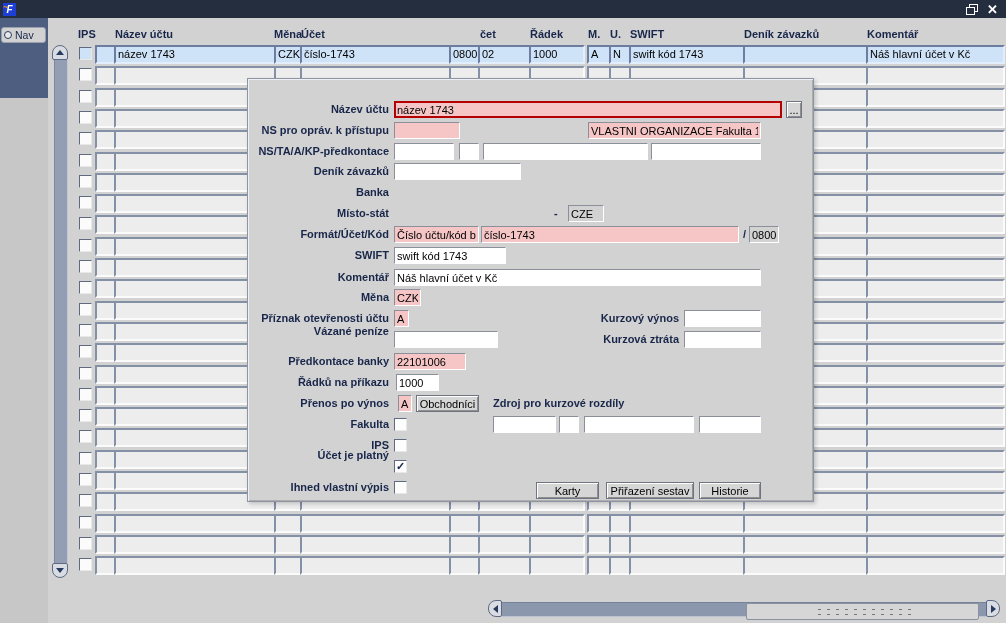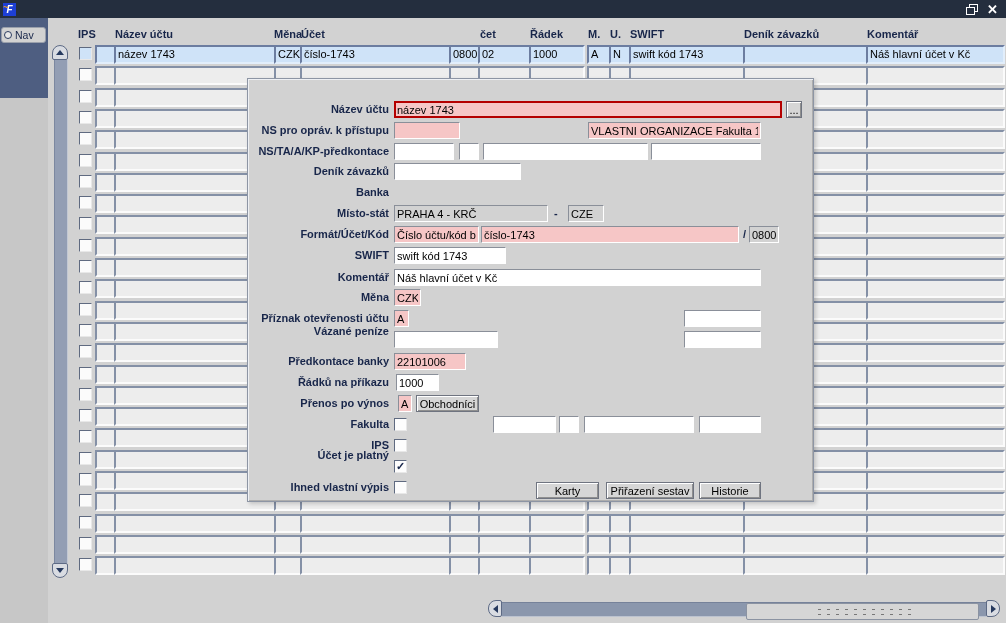--- a/index.html
+++ b/index.html
@@ -550,56 +550,58 @@
       <input class="dfield" style="top: 64px; left: 211px; width: 20px;" value="">
       <input class="dfield" style="top: 64px; left: 235px; width: 165px;" value="">
       <input class="dfield" style="top: 64px; left: 403px; width: 110px;" value="">
 
       <div class="dlabel" style="top:84px">Deník závazků</div>
       <input class="dfield" style="top: 84px; left: 146px; width: 127px;" value="">
 
       <div class="dlabel" style="top:105px">Banka</div>
 
       <div class="dlabel" style="top:126px">Místo-stát</div>
-      <input class="dfield gray" style="top: 126px; left: 146px; width: 154px;" value="PRAHA 4 - KRČ">
       <span class="sep" style="top:126px;left:306px">-</span>
       <input class="dfield gray" style="top: 126px; left: 320px; width: 36px;" value="CZE">
 
       <div class="dlabel" style="top:147px">Formát/Účet/Kód</div>
       <input class="dfield pink" style="top: 147px; left: 146px; width: 85px;" value="Číslo účtu/kód bar">
       <input class="dfield pink" style="top: 147px; left: 233px; width: 258px;" value="číslo-1743">
       <span class="sep" style="top:147px;left:495px">/</span>
       <input class="dfield gray" style="top: 147px; left: 501px; width: 30px;" value="0800">
 
       <div class="dlabel" style="top:168px">SWIFT</div>
       <input class="dfield" style="top: 168px; left: 146px; width: 112px;" value="swift kód 1743">
 
       <div class="dlabel" style="top:190px">Komentář</div>
       <input class="dfield" style="top: 190px; left: 146px; width: 367px;" value="Náš hlavní účet v Kč">
 
       <div class="dlabel" style="top:210px">Měna</div>
       <input class="dfield pink" style="top: 210px; left: 146px; width: 27px;" value="CZK">
 
       <div class="dlabel" style="top:231px">Příznak otevřenosti účtu</div>
       <input class="dfield pink" style="top: 231px; left: 146px; width: 15px;" value="A">
+      <div class="dlabel2" style="top:231px;left:280px;width:151px">Kurzový výnos</div>
       <input class="dfield" style="top: 231px; left: 436px; width: 77px;" value="">
 
       <div class="dlabel" style="top:244px">Vázané peníze</div>
       <input class="dfield" style="top: 252px; left: 146px; width: 104px;" value="">
+      <div class="dlabel2" style="top:252px;left:280px;width:151px">Kurzová ztráta</div>
       <input class="dfield" style="top: 252px; left: 436px; width: 77px;" value="">
 
       <div class="dlabel" style="top:274px">Předkontace banky</div>
       <input class="dfield pink" style="top: 274px; left: 146px; width: 72px;" value="22101006">
 
       <div class="dlabel" style="top:295px">Řádků na příkazu</div>
       <input class="dfield" style="top: 295px; left: 148px; width: 43px;" value="1000">
 
       <div class="dlabel" style="top:316px">Přenos po výnos</div>
       <input class="dfield pink" style="top: 316px; left: 150px; width: 14px;" value="A">
       <button class="btn3d" style="top:316px;left:168px;width:63px">Obchodníci</button>
+      <div class="dlabel2" style="top:316px;left:245px;width:200px;text-align:left">Zdroj pro kurzové rozdíly</div>
 
       <div class="dlabel" style="top:337px">Fakulta</div>
       <span class="dcb" style="top:339px;left:146px"></span>
       <input class="dfield" style="top: 337px; left: 245px; width: 63px;" value="">
       <input class="dfield" style="top: 337px; left: 311px; width: 20px;" value="">
       <input class="dfield" style="top: 337px; left: 336px; width: 110px;" value="">
       <input class="dfield" style="top: 337px; left: 451px; width: 62px;" value="">
 
       <div class="dlabel" style="top:358px">IPS</div>
       <span class="dcb" style="top:360px;left:146px"></span>

